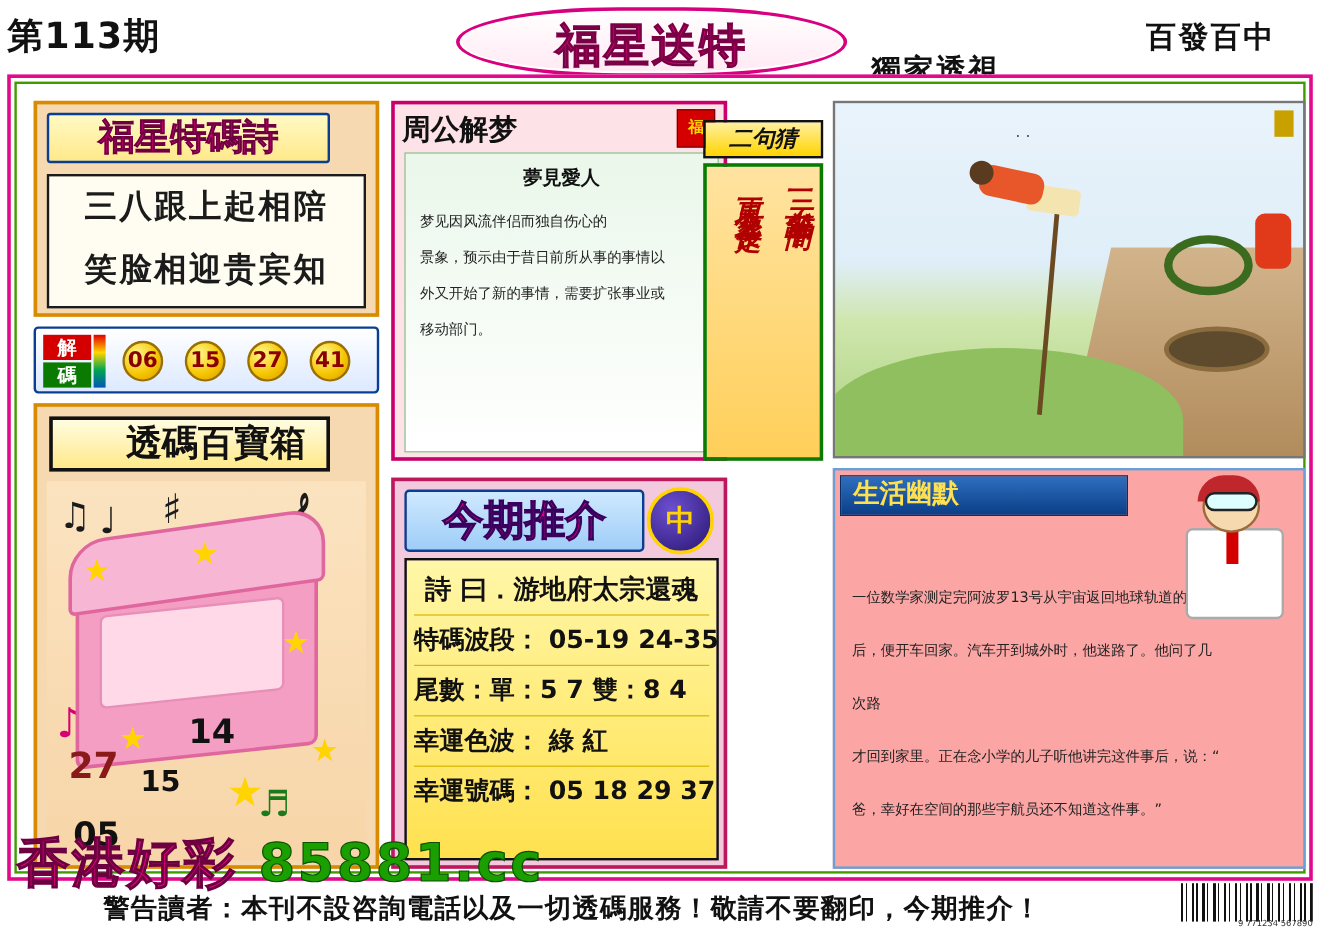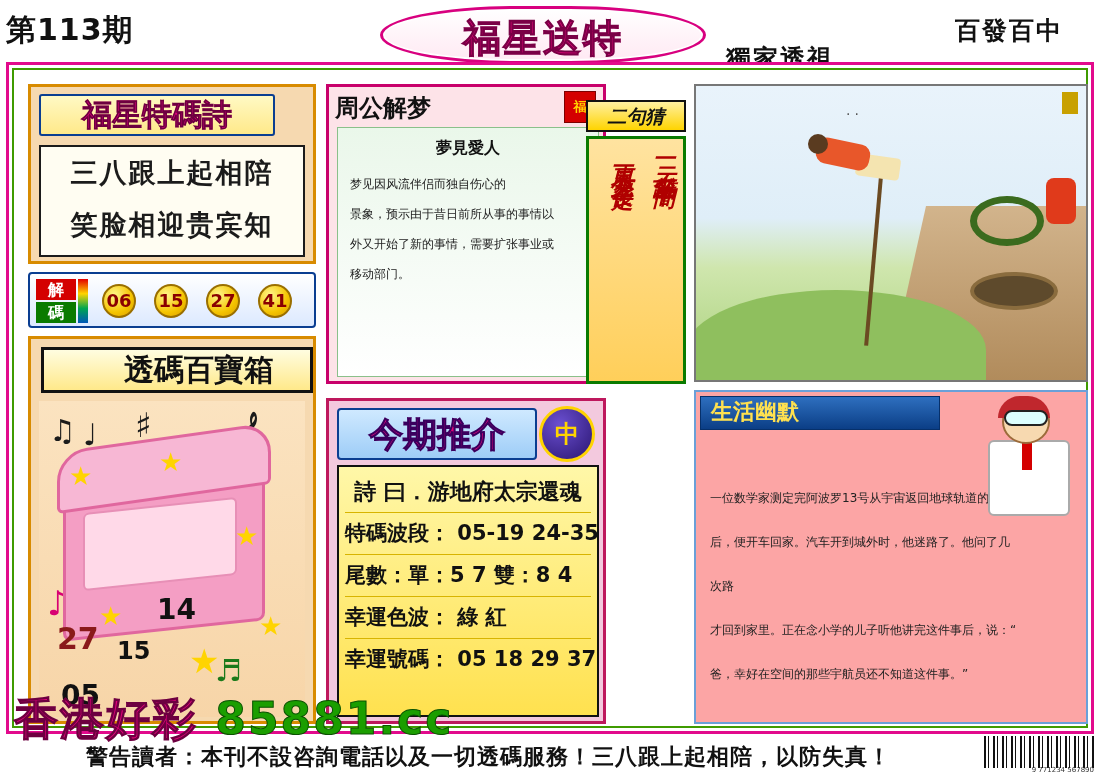--- a/index.html
+++ b/index.html
@@ -94,21 +94,21 @@
     position:absolute;top:10px;width:34px;height:34px;border-radius:50%;
     background:radial-gradient(circle at 34% 30%,#fff68a,#f5c400 60%,#d79c00);
     border:2px solid #9a6f00;box-sizing:border-box;
     font-size:18px;font-weight:bold;color:#8a0000;text-align:center;line-height:30px;
   }
   .box-tbx{
     position:absolute;left:0;top:252px;width:288px;height:388px;
     background:#f6d9b0;border:3px solid #d88b00;box-sizing:border-box;
   }
   .tbx-title{
-    position:absolute;left:10px;top:8px;width:272px;height:46px;
+    position:absolute;left:10px;top:8px;width:234px;height:46px;
     background:linear-gradient(#fffde0,#ffe98a);
     border:3px solid #111;box-sizing:border-box;padding-left:44px;
   }
   .tbx-title span{
     display:block;text-align:center;line-height:40px;font-size:30px;font-weight:bold;color:#111;
   }
   .tbx-art{
     position:absolute;left:8px;top:62px;width:266px;height:316px;
     background:linear-gradient(#fbe3c0,#f7d5a8);
     overflow:hidden;
@@ -444,17 +444,17 @@
         </div>
       </div>
 
     </div>
   </div>
 
   <div class="watermark">
     <span class="wm-cn">香港好彩</span>
     <span class="wm-num">85881.cc</span>
   </div>
-  <div class="warn">警告讀者：本刊不設咨詢電話以及一切透碼服務！三八跟上起相陪，以防失真！</div>
+  <div class="warn">警告讀者：本刊不設咨詢電話以及一切透碼服務！敬請不要翻印，今期推介！</div>
   <div class="barcode"></div>
   <div class="barcode-num">9 771234 567890</div>
 
 </div>
 
 </body></html>

